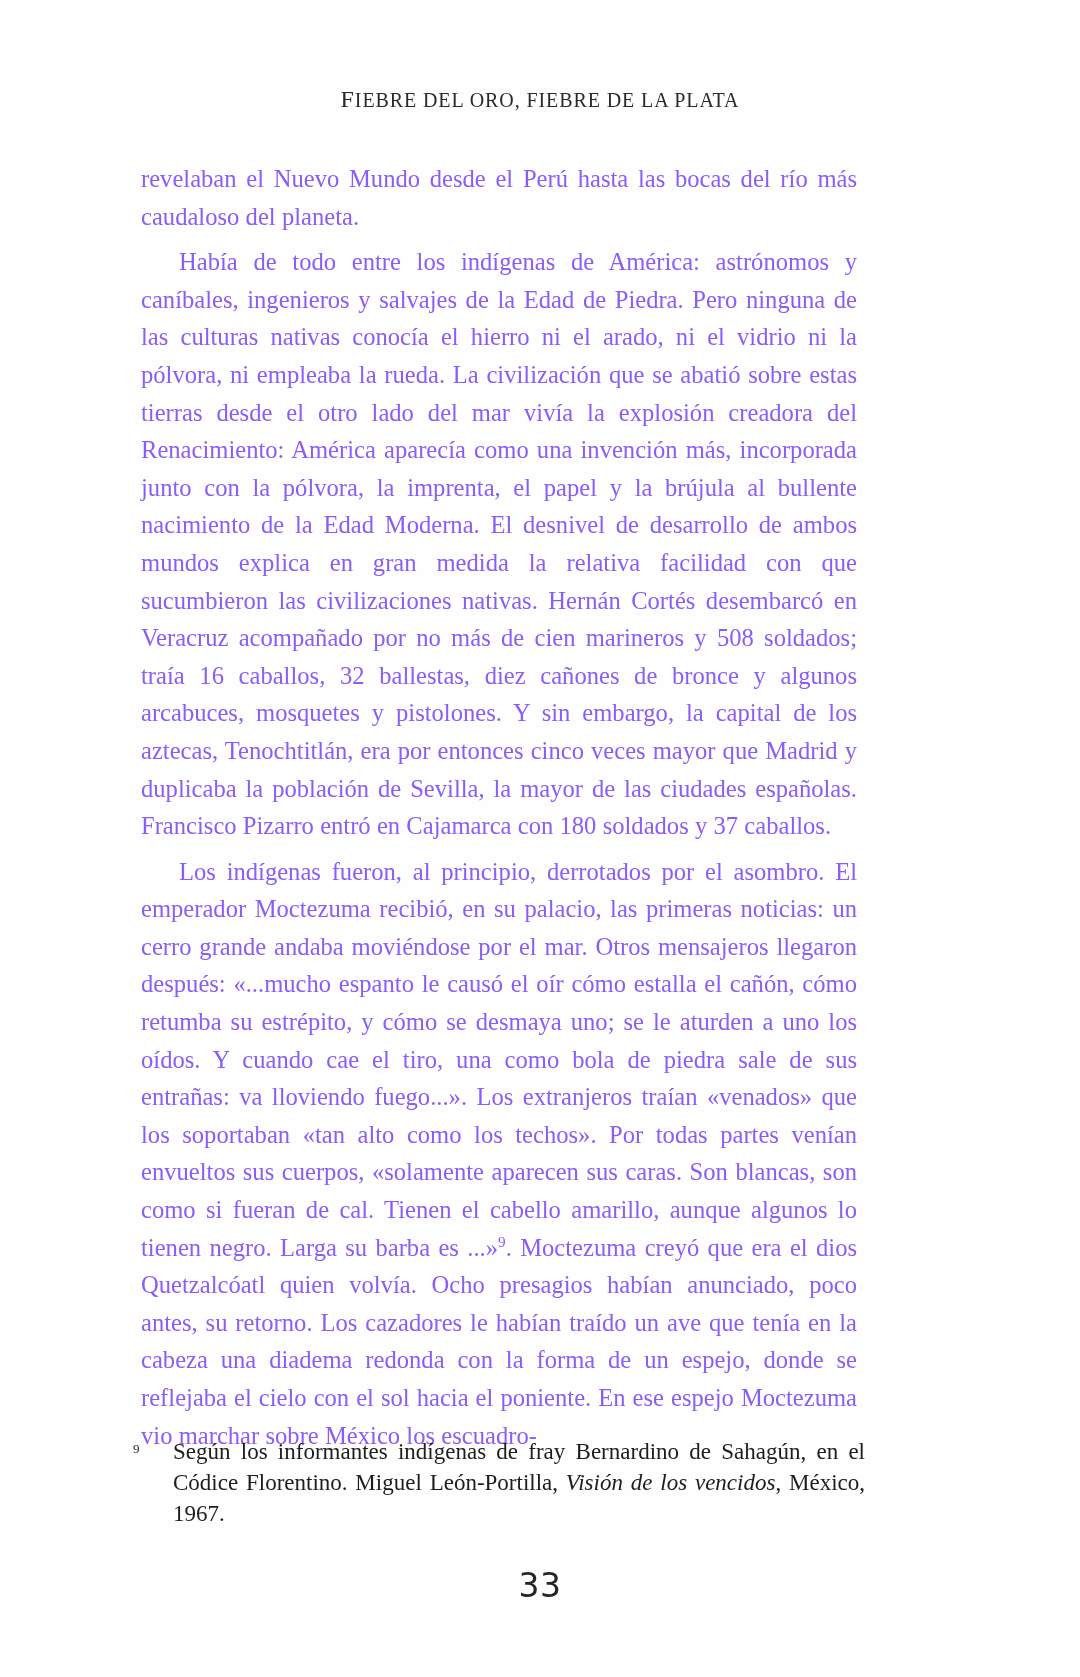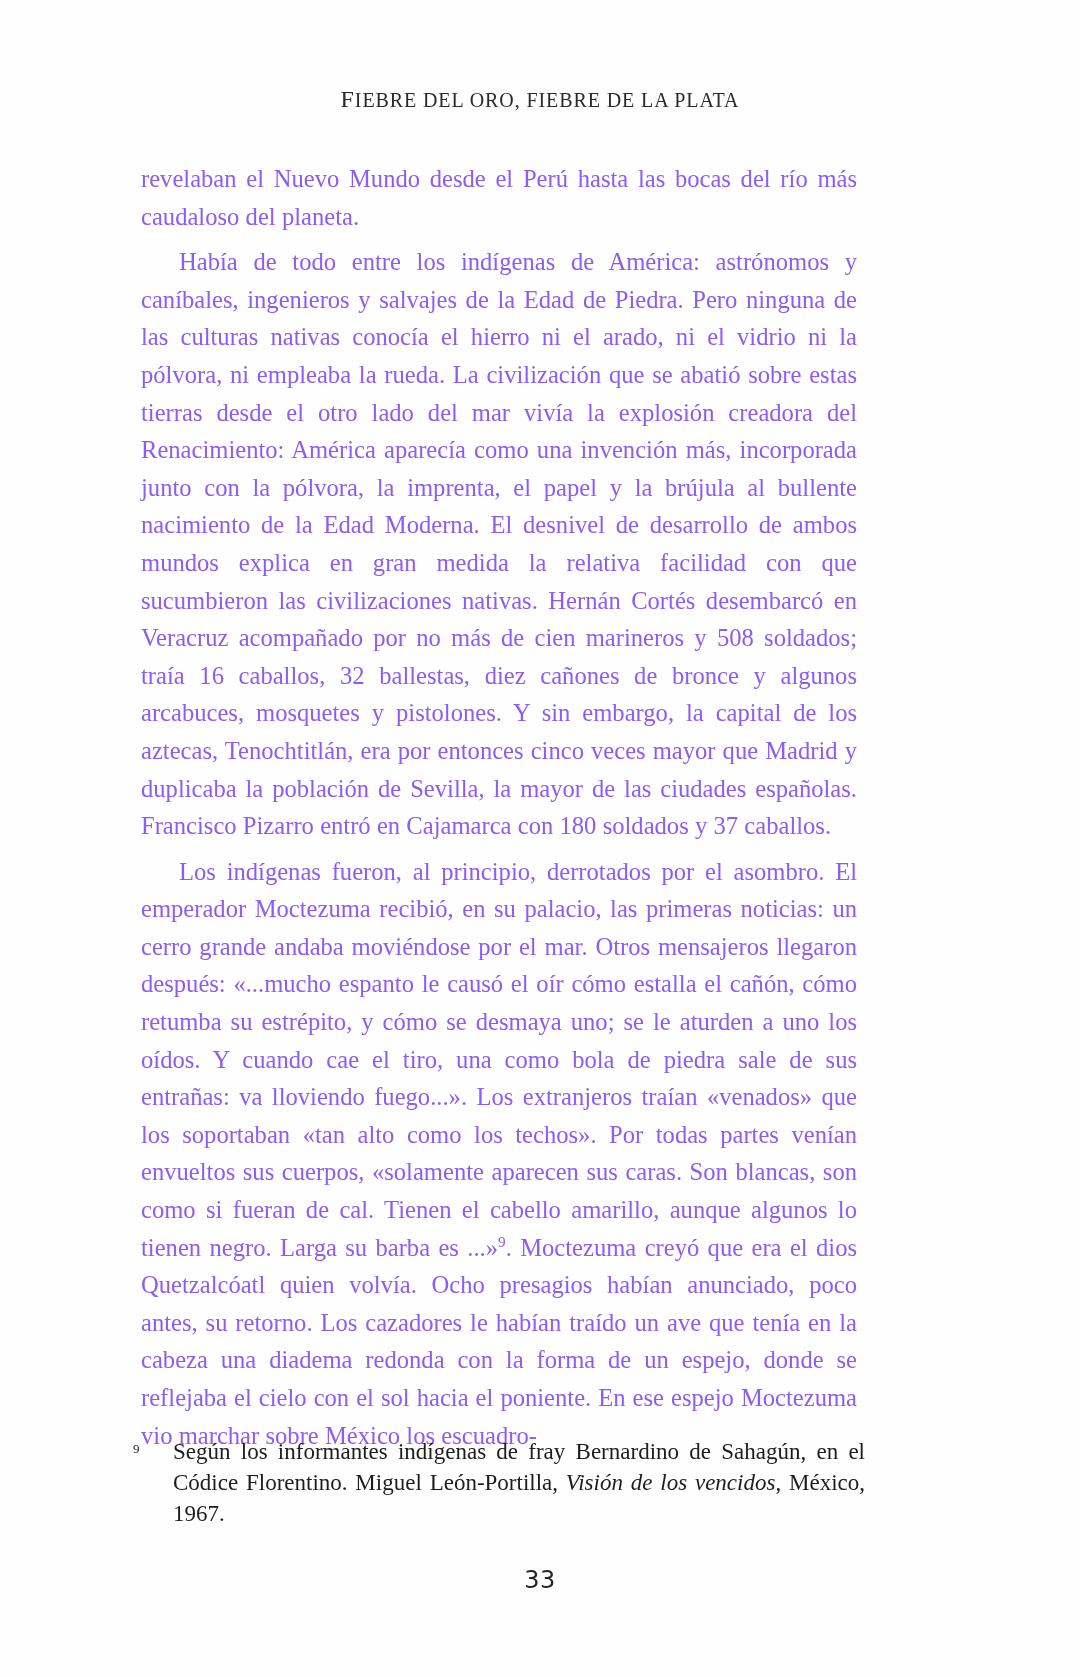--- a/index.html
+++ b/index.html
@@ -92,21 +92,21 @@
   }
 
   
   .folio {
     position: absolute;
     top: 1566px;
     left: 0;
     right: 0;
     text-align: center;
     font-family: "DejaVu Sans", "Liberation Sans", sans-serif;
-    font-size: 24px;
+    font-size: 33px;
     color: #262626;
     letter-spacing: 0.5px;
   }
 </style>
 </head>
 <body>
 
 <div class="page">
 
   <div class="running-header">

